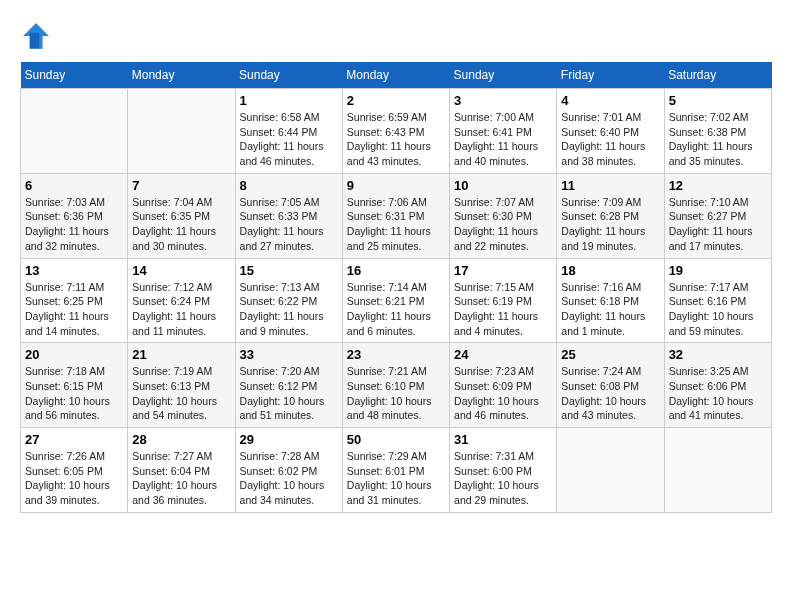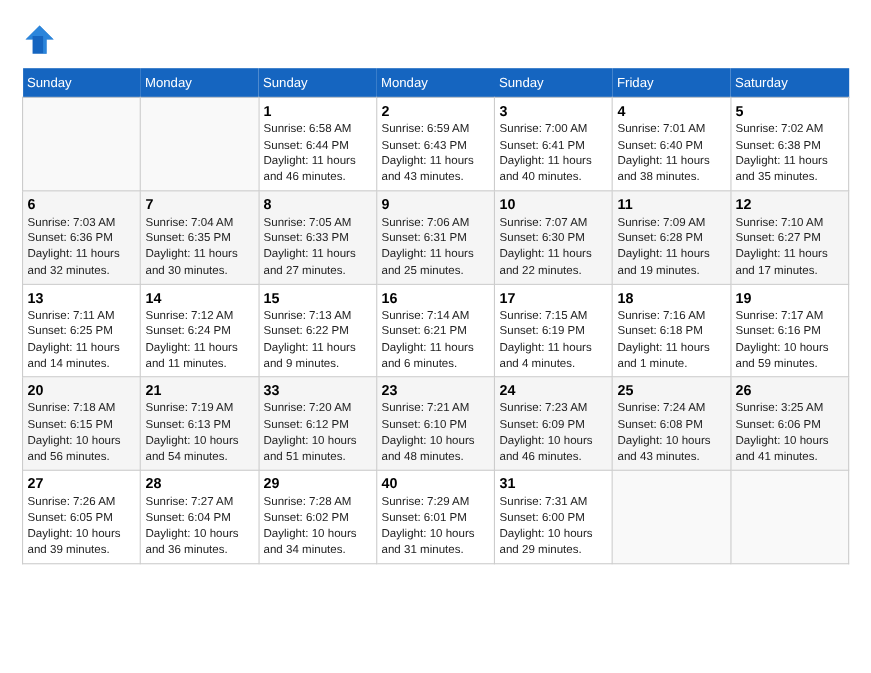--- a/index.html
+++ b/index.html
@@ -270,21 +270,21 @@
 Sunset: 6:09 PM
 Daylight: 10 hours and 46 minutes.</div>
         </td>
         <td>
           <div class="day-num">25</div>
           <div class="day-info">Sunrise: 7:24 AM
 Sunset: 6:08 PM
 Daylight: 10 hours and 43 minutes.</div>
         </td>
         <td>
-          <div class="day-num">26</div>
+          <div class="day-num">32</div>
           <div class="day-info">Sunrise: 3:25 AM
 Sunset: 6:06 PM
 Daylight: 10 hours and 41 minutes.</div>
         </td>
       </tr>
       <tr>
         <td>
           <div class="day-num">27</div>
           <div class="day-info">Sunrise: 7:26 AM
 Sunset: 6:05 PM
@@ -296,21 +296,21 @@
 Sunset: 6:04 PM
 Daylight: 10 hours and 36 minutes.</div>
         </td>
         <td>
           <div class="day-num">29</div>
           <div class="day-info">Sunrise: 7:28 AM
 Sunset: 6:02 PM
 Daylight: 10 hours and 34 minutes.</div>
         </td>
         <td>
-          <div class="day-num">40</div>
+          <div class="day-num">50</div>
           <div class="day-info">Sunrise: 7:29 AM
 Sunset: 6:01 PM
 Daylight: 10 hours and 31 minutes.</div>
         </td>
         <td>
           <div class="day-num">31</div>
           <div class="day-info">Sunrise: 7:31 AM
 Sunset: 6:00 PM
 Daylight: 10 hours and 29 minutes.</div>
         </td>

